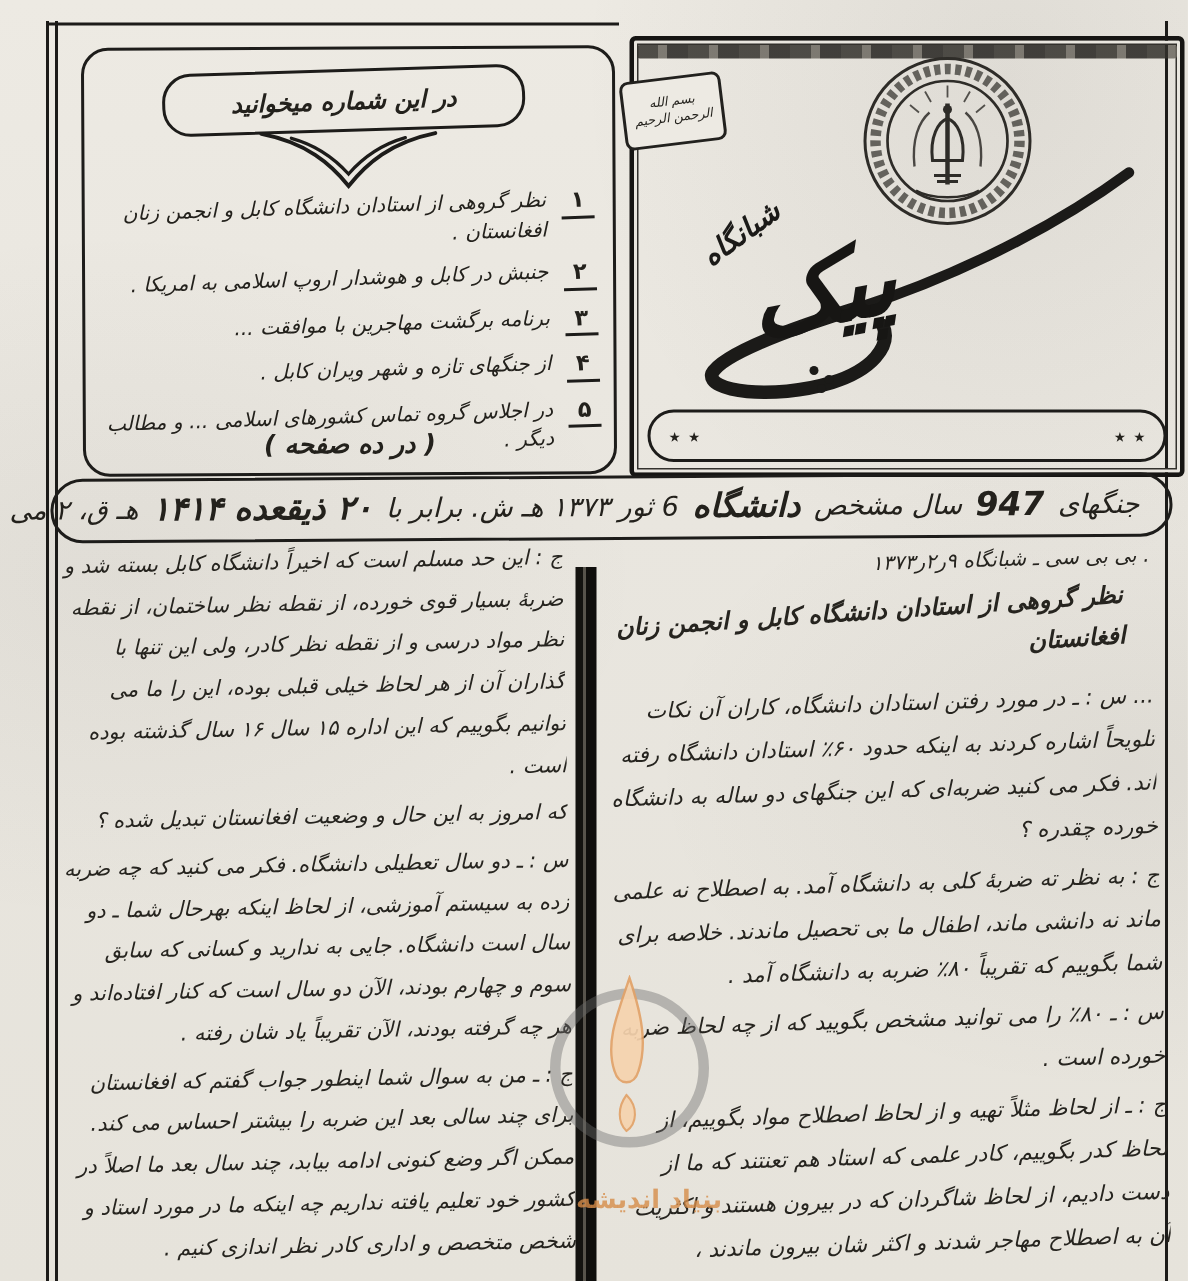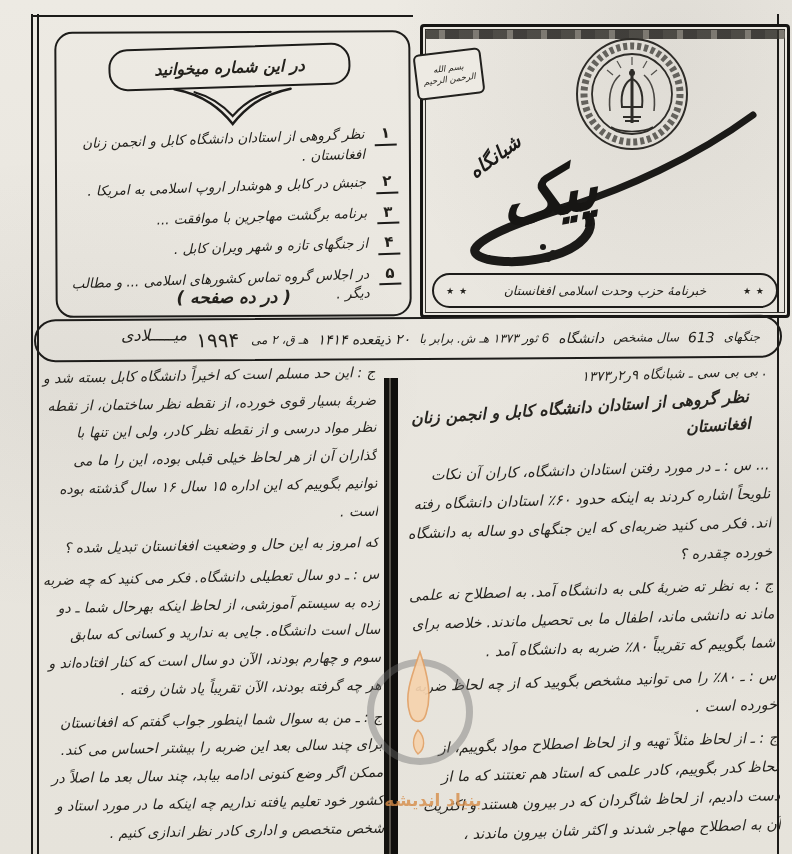--- a/index.html
+++ b/index.html
@@ -93,22 +93,22 @@
   .band-text{font-size:12.5px;font-style:italic;white-space:nowrap;}
 
   
   .issue-band{
     position:absolute;left:34px;top:317px;width:748px;height:43px;
     border:2px solid #1d1c1a;border-radius:22px;
     display:flex;direction:rtl;align-items:center;gap:9px;
     padding:0 20px;box-sizing:border-box;
     transform:rotate(-.35deg);white-space:nowrap;
   }
-  .ib-t{font-size:12px;font-style:italic;}
-  .ib-b{font-size:14px;font-weight:normal;font-style:italic;text-align:right;}
+  .ib-t{font-size:18px;font-style:italic;}
+  .ib-b{font-size:22px;font-weight:bold;font-style:italic;text-align:right;}
   .ib-year{font-size:20px;font-weight:normal;margin-right:3px;}
   .ib-era{font-size:16px;font-style:italic;align-self:flex-start;margin-top:5px;}
 
   
   .divider{
     position:absolute;left:384px;top:378px;width:14px;height:476px;
     background:linear-gradient(90deg,#141310 0 5px,#57534b 5px 7px,#0f0e0c 7px 14px);
   }
   .col{direction:rtl;overflow:hidden;font-style:italic;color:#26241f;}
   .col p{margin:0 0 4px 0;}
@@ -209,28 +209,27 @@
         <path d="M150,108 C98,124 58,140 52,152 C48,164 92,170 132,158 C158,150 172,134 166,120" fill="none" stroke="#1b1a18" stroke-width="9" stroke-linecap="round"></path>
         <circle cx="120" cy="150" r="3" fill="#1b1a18"></circle>
         <circle cx="130" cy="156" r="3" fill="#1b1a18"></circle>
         <circle cx="125" cy="162" r="3" fill="#1b1a18"></circle>
       </svg>
       <span class="title-small">شبانگاه</span>
       <span class="title-main">پیک</span>
     </div>
     <div class="masthead-band">
       <span class="band-stars">٭ ٭</span>
-      <span class="band-text">خبرنامهٔ حزب وحدت اسلامی افغانستان</span>
       <span class="band-stars">٭ ٭</span>
     </div>
   </div>
 
   <div class="issue-band">
     <span class="ib-t">جنگهای</span>
-    <span class="ib-b">613</span>
+    <span class="ib-b">947</span>
     <span class="ib-t">سال مشخص</span>
     <span class="ib-b">دانشگاه</span>
     <span class="ib-t">6 ثور ۱۳۷۳ هـ ش. برابر با</span>
     <span class="ib-b">۲۰ ذیقعده ۱۴۱۴</span>
     <span class="ib-t">هـ ق، ۲ می</span>
     <span class="ib-year">۱۹۹۴</span>
     <span class="ib-era">میـــــلادی</span>
   </div>
 
   <div class="divider"></div>

